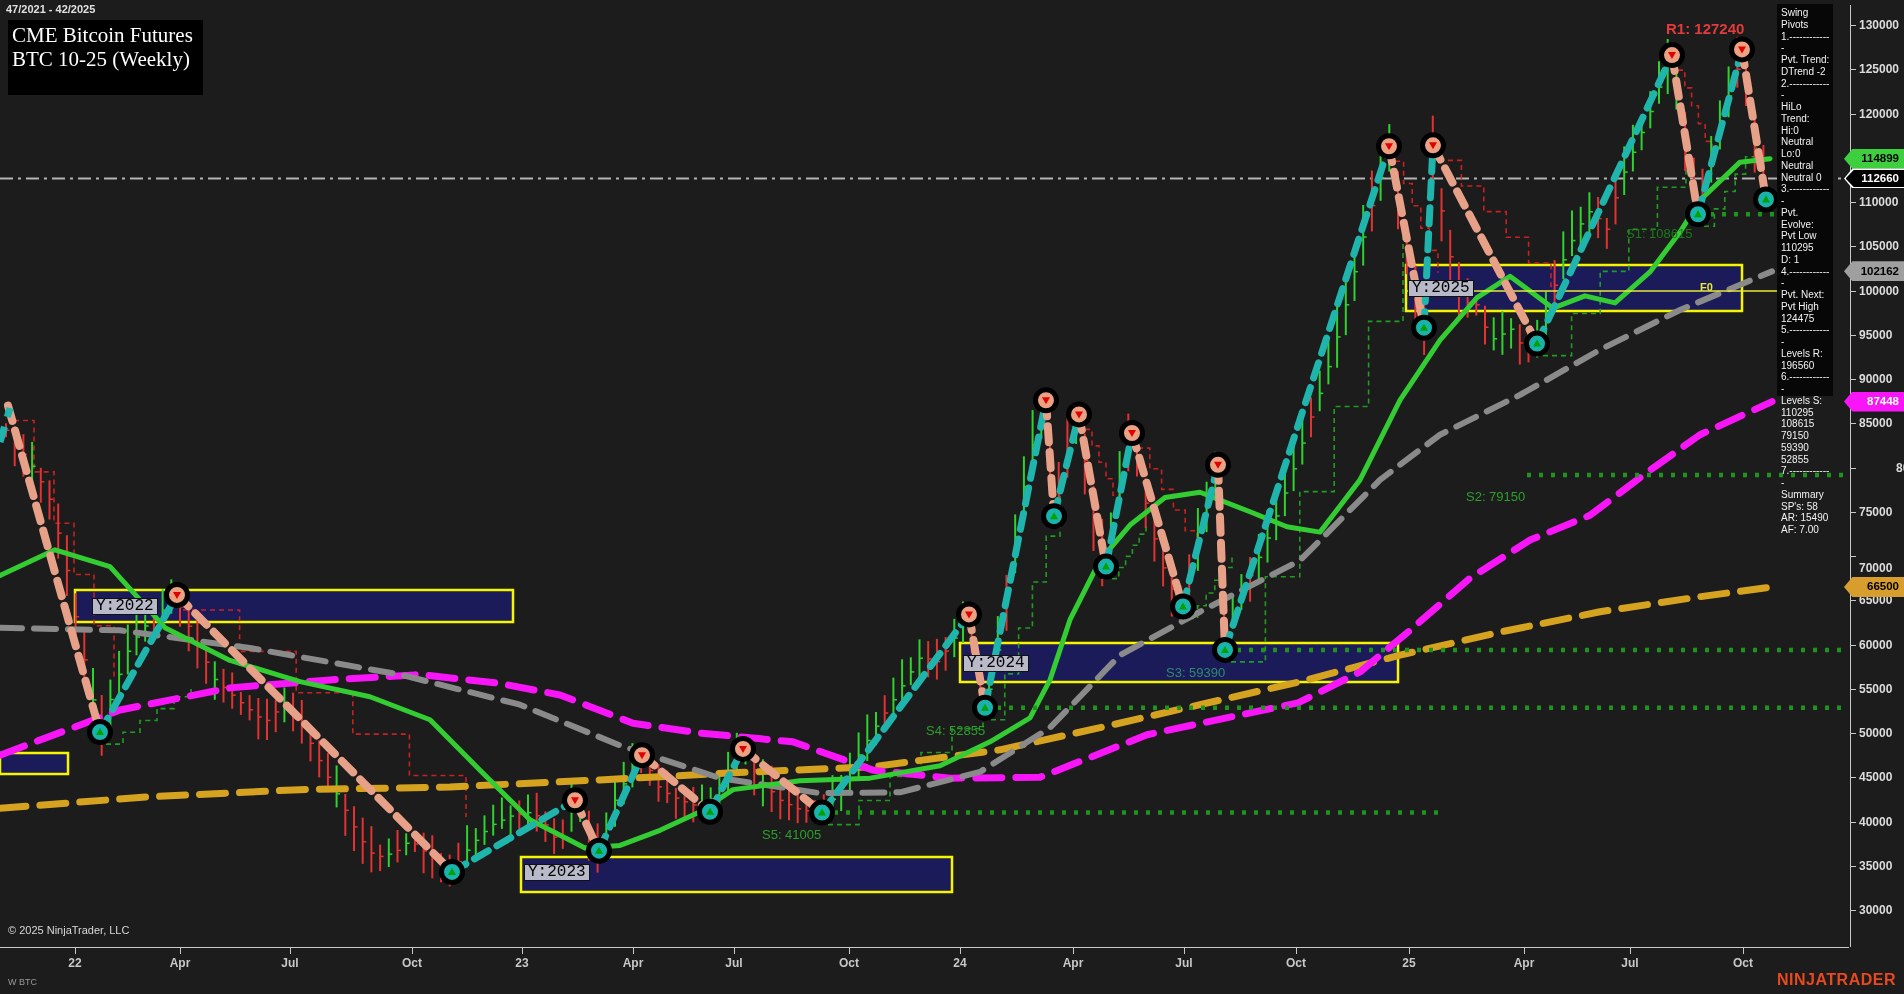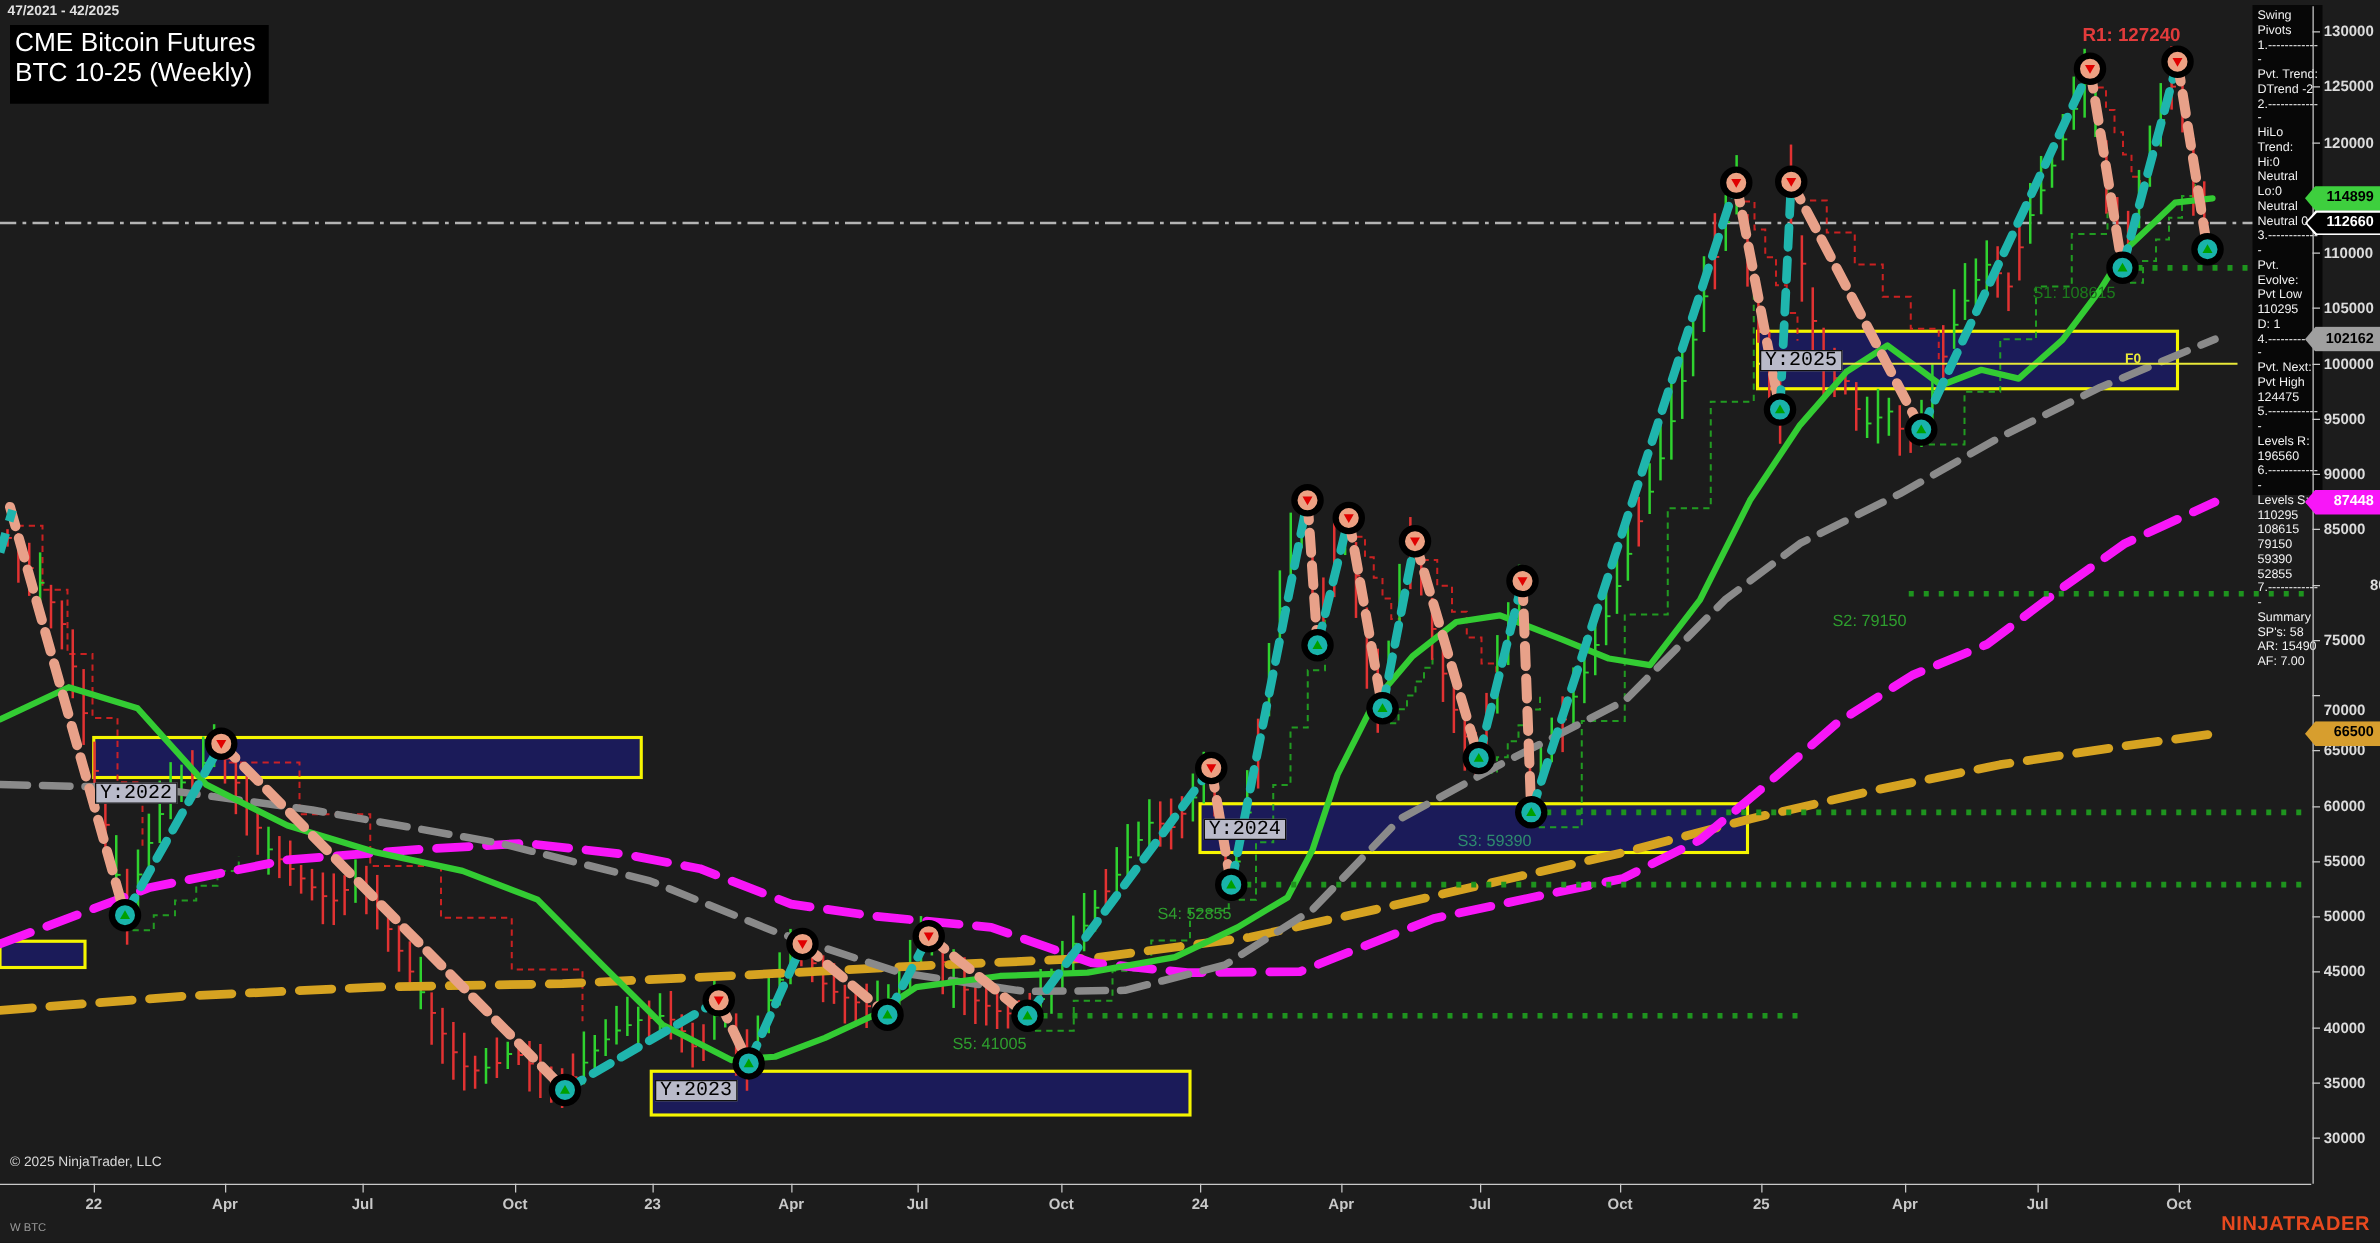--- a/index.html
+++ b/index.html
@@ -1,22 +1,22 @@
 <!DOCTYPE html>
 <html><head>
 <meta charset="utf-8">
 <style>
   html,body{margin:0;padding:0;background:#161616;}
   #root{position:relative;width:1904px;height:994px;background:#1c1c1c;overflow:hidden;
         font-family:"Liberation Sans",sans-serif;}
   #date-range{position:absolute;left:6px;top:3px;font-size:11px;font-weight:bold;color:#e0e0e0;}
-  #title-box{position:absolute;left:8px;top:20px;background:#000;color:#fff;padding:3px 10px 12px 4px;line-height:1.15;}
+  #title-box{position:absolute;left:8px;top:20px;background:#000;color:#fff;padding:3px 10px 24px 4px;line-height:1.15;font-family:Liberation Serif, serif;}
   #title-box .t{font-size:21px;}
   #info-panel{position:absolute;left:1777px;top:4px;width:56px;height:392px;background:#070707;
-              color:#f2f2f2;font-size:10px;line-height:11.75px;padding:3px 2px 3px 4px;box-sizing:border-box;margin-left:25px;}
+              color:#f2f2f2;font-size:10px;line-height:11.75px;padding:3px 2px 3px 4px;box-sizing:border-box;}
   .axis-line-v{position:absolute;left:1850px;top:5px;width:1px;height:942px;background:#c9c9c9;}
   .axis-line-h{position:absolute;left:0;top:947px;width:1849px;height:1px;background:#c9c9c9;}
   .ptick{position:absolute;width:6px;height:1px;background:#c9c9c9;left:1850px;}
   .plabel{position:absolute;left:1859px;font-size:12px;font-weight:bold;color:#dcdcdc;}
   .ttick{position:absolute;width:1px;height:7px;background:#c9c9c9;top:947px;}
   .tlabel{position:absolute;top:956px;font-size:12px;font-weight:600;color:#c8c8c8;transform:translateX(-50%);}
   .tagO{position:absolute;left:1844px;width:60px;height:20px;clip-path:polygon(0 50%,14% 0,100% 0,100% 100%,14% 100%);}
   .tagI{position:absolute;left:1.5px;top:1.5px;right:0;bottom:1.5px;clip-path:polygon(0 50%,14% 0,100% 0,100% 100%,14% 100%);
         font-size:11.5px;font-weight:bold;text-align:right;padding-right:5px;line-height:17px;box-sizing:border-box;}
   .slabel{position:absolute;font-size:13px;font-weight:normal;}
@@ -688,21 +688,21 @@
       <div class="tlabel" style="left: 1630px;">Jul</div>
       <div class="ttick" style="left: 1743px;"></div>
       <div class="tlabel" style="left: 1743px;">Oct</div>
     </div>
   <div id="overlays">
       <div class="slabel" style="left: 1626px; top: 226px; color: rgb(28, 122, 28);">S1: 108615</div>
       <div class="slabel" style="left: 1466px; top: 489px; color: rgb(46, 158, 46);">S2: 79150</div>
       <div class="slabel" style="left: 1166px; top: 665px; color: rgb(46, 139, 110);">S3: 59390</div>
       <div class="slabel" style="left: 926px; top: 723px; color: rgb(46, 158, 46);">S4: 52855</div>
       <div class="slabel" style="left: 762px; top: 827px; color: rgb(46, 158, 46);">S5: 41005</div>
-      <div class="ybox-label" style="left: 76px; top: 598px; margin-top: 28px;">Y:2022</div>
+      <div class="ybox-label" style="left: 92px; top: 598px;">Y:2022</div>
       <div class="ybox-label" style="left: 524px; top: 864px;">Y:2023</div>
       <div class="ybox-label" style="left: 963px; top: 655px;">Y:2024</div>
       <div class="ybox-label" style="left: 1408px; top: 280px;">Y:2025</div>
     </div>
 
   <div id="r1-label" style="left: 1666px; top: 20px;">R1: 127240</div>
   <div id="f0-label" style="left: 1700px; top: 281px;">F0</div>
 
   <div id="copyright">© 2025 NinjaTrader, LLC</div>
   <div id="wbtc">W BTC</div>

